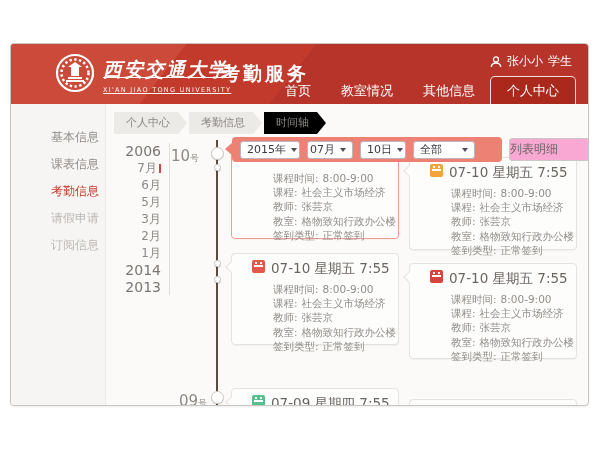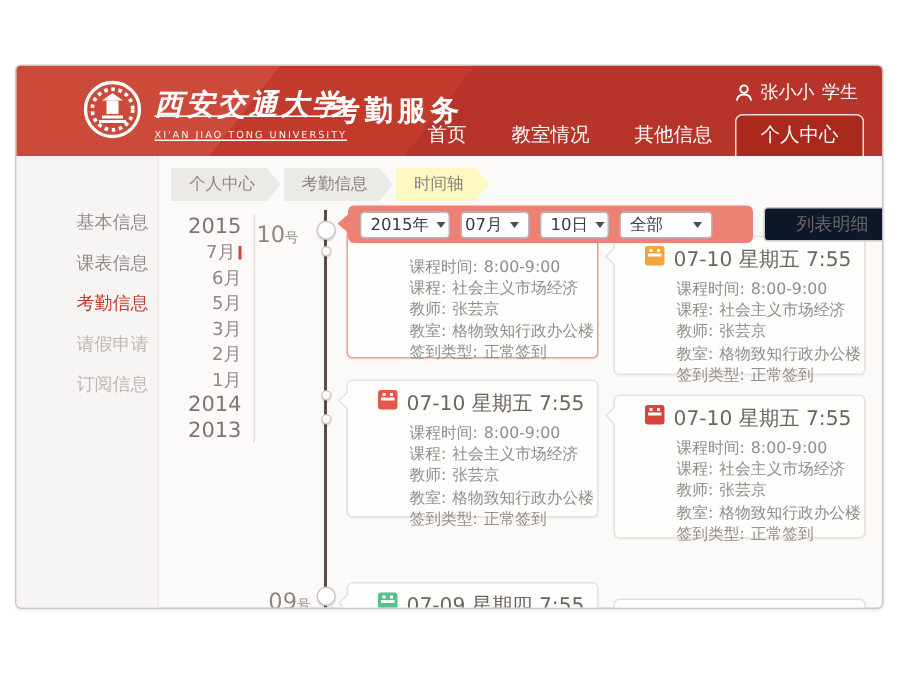--- a/index.html
+++ b/index.html
@@ -28,30 +28,30 @@
   .nav { position:absolute; right:4px; bottom:0; display:flex; align-items:flex-end; }
   .nav-item { color:#fff; font-size:13px; line-height:27px; padding:0 15px; cursor:pointer; white-space:nowrap; }
   .nav-item.active { background:#ab281c; border:1px solid rgba(255,255,255,.85); border-bottom:none;
     border-radius:5px 5px 0 0; margin-right:8px; padding:0 16px; }
 
   
   .sidebar { position:absolute; left:0; top:60px; bottom:0; width:95px;
     background:#f7f5f3; border-right:1px solid #edeae6; }
   .side-item { margin-top:0; height:27px; line-height:27px; padding-left:40px;
     font-size:12px; color:#908c88; cursor:pointer; white-space:nowrap; }
-  .side-item:first-child { margin-top:31px; }
+  .side-item:first-child { margin-top:20px; }
   .side-item.active { color:#c5392c; }
   .side-item.dim { color:#bcb8b4; }
 
   
   .crumbs { position:absolute; left:103px; top:68px; height:22px; display:flex; }
   .chip { height:22px; line-height:22px; font-size:11px; color:#8a8580;
     padding:0 17px 0 12px; background:#eceae6; margin-right:2px; cursor:pointer; white-space:nowrap;
     clip-path:polygon(0 0, calc(100% - 9px) 0, 100% 50%, calc(100% - 9px) 100%, 0 100%); }
-  .chip.last { background:#fef9c3;text-align:center; }
+  .chip.last { background:#000000;text-align:center; }
 
   
   .ym-list { position:absolute; left:98px; top:99px; width:52px; text-align:right; }
   .ym { line-height:17px; font-size:12px; color:#8d8883; cursor:pointer; position:relative; white-space:nowrap; }
   .ym.year { font-size:14px; color:#7b7672; }
   .cur-marker { display:inline-block; width:2px; height:9px; background:#d8453c;
     margin-left:2px; vertical-align:-1px; }
   .ym-sep { position:absolute; left:158px; top:99px; width:1px; height:152px; background:#e2ded9; }
 
   .tl-line { position:absolute; left:205px; top:96px; width:2px; bottom:0; background:#5f4a40; }
@@ -71,22 +71,22 @@
     border-top:7px solid transparent; border-bottom:7px solid transparent;
     border-right:8px solid #ec8174; }
   .sel { background:#fff; border:1px solid #b9b6bd; border-radius:3px; height:18px;
     display:flex; align-items:center; justify-content:space-between; padding:0 6px;
     font-size:11px; color:#3a3a42; cursor:pointer; white-space:nowrap; }
   .sel .caret { width:0; height:0; border-left:3.5px solid transparent;
     border-right:3.5px solid transparent; border-top:4px solid #4c4c5a; margin-left:5px; }
   .sel.w1 { width:60px; } .sel.w2 { width:46px;justify-content:flex-end; } .sel.w3 { width:46px; } .sel.w4 { width:62px; }
 
   .list-btn { position:absolute; left:498px; top:94px; width:92px; height:23px;
-    background:#0f172a; border:1px solid #ccc8c3; border-radius:3px; font-size:12px;
-    color:#6b6661; text-align:center; line-height:21px; cursor:pointer; z-index:6; white-space:nowrap; }
+    background:#f9a8d4; border:1px solid #ccc8c3; border-radius:3px; font-size:12px;
+    color:#6b6661; line-height:21px; cursor:pointer; z-index:6; white-space:nowrap; }
 
   
   .card { position:absolute; width:168px; background:#fdfdfc; border:1px solid #e6e2dd;
     border-radius:4px; box-shadow:0 1px 1px rgba(0,0,0,.04); padding:6px 8px 0 20px; }
   .card.sel-card { border-color:#f09c92; }
   .card .notch { position:absolute; left:-5px; top:9px; width:8px; height:8px; background:#fdfdfc;
     border-left:1px solid #e6e2dd; border-bottom:1px solid #e6e2dd; transform:rotate(45deg); }
   .card-hd { display:flex; gap:6px; font-size:13.5px; color:#6b6560;
     margin-bottom:4px; white-space:nowrap; }
   .cal { width:13px; height:13px; border-radius:2px; position:relative; flex:0 0 13px; }
@@ -145,21 +145,21 @@
     <div class="side-item dim">订阅信息</div>
   </div>
 
   <div class="crumbs">
     <div class="chip">个人中心</div>
     <div class="chip">考勤信息</div>
     <div class="chip last">时间轴</div>
   </div>
 
   <div class="ym-list">
-    <div class="ym year">2015</div>
+    <div class="ym year">2006</div>
     <div class="ym"><span>7月</span><span class="cur-marker"></span></div>
     <div class="ym">6月</div>
     <div class="ym">5月</div>
     <div class="ym">3月</div>
     <div class="ym">2月</div>
     <div class="ym">1月</div>
     <div class="ym year">2014</div>
     <div class="ym year">2013</div>
   </div>
   <div class="ym-sep"></div>

